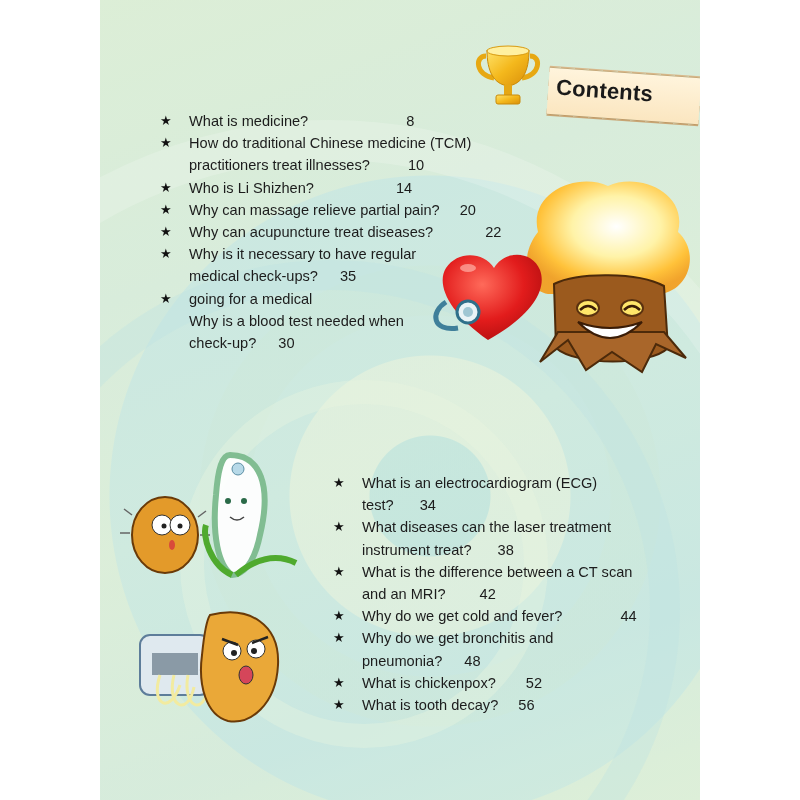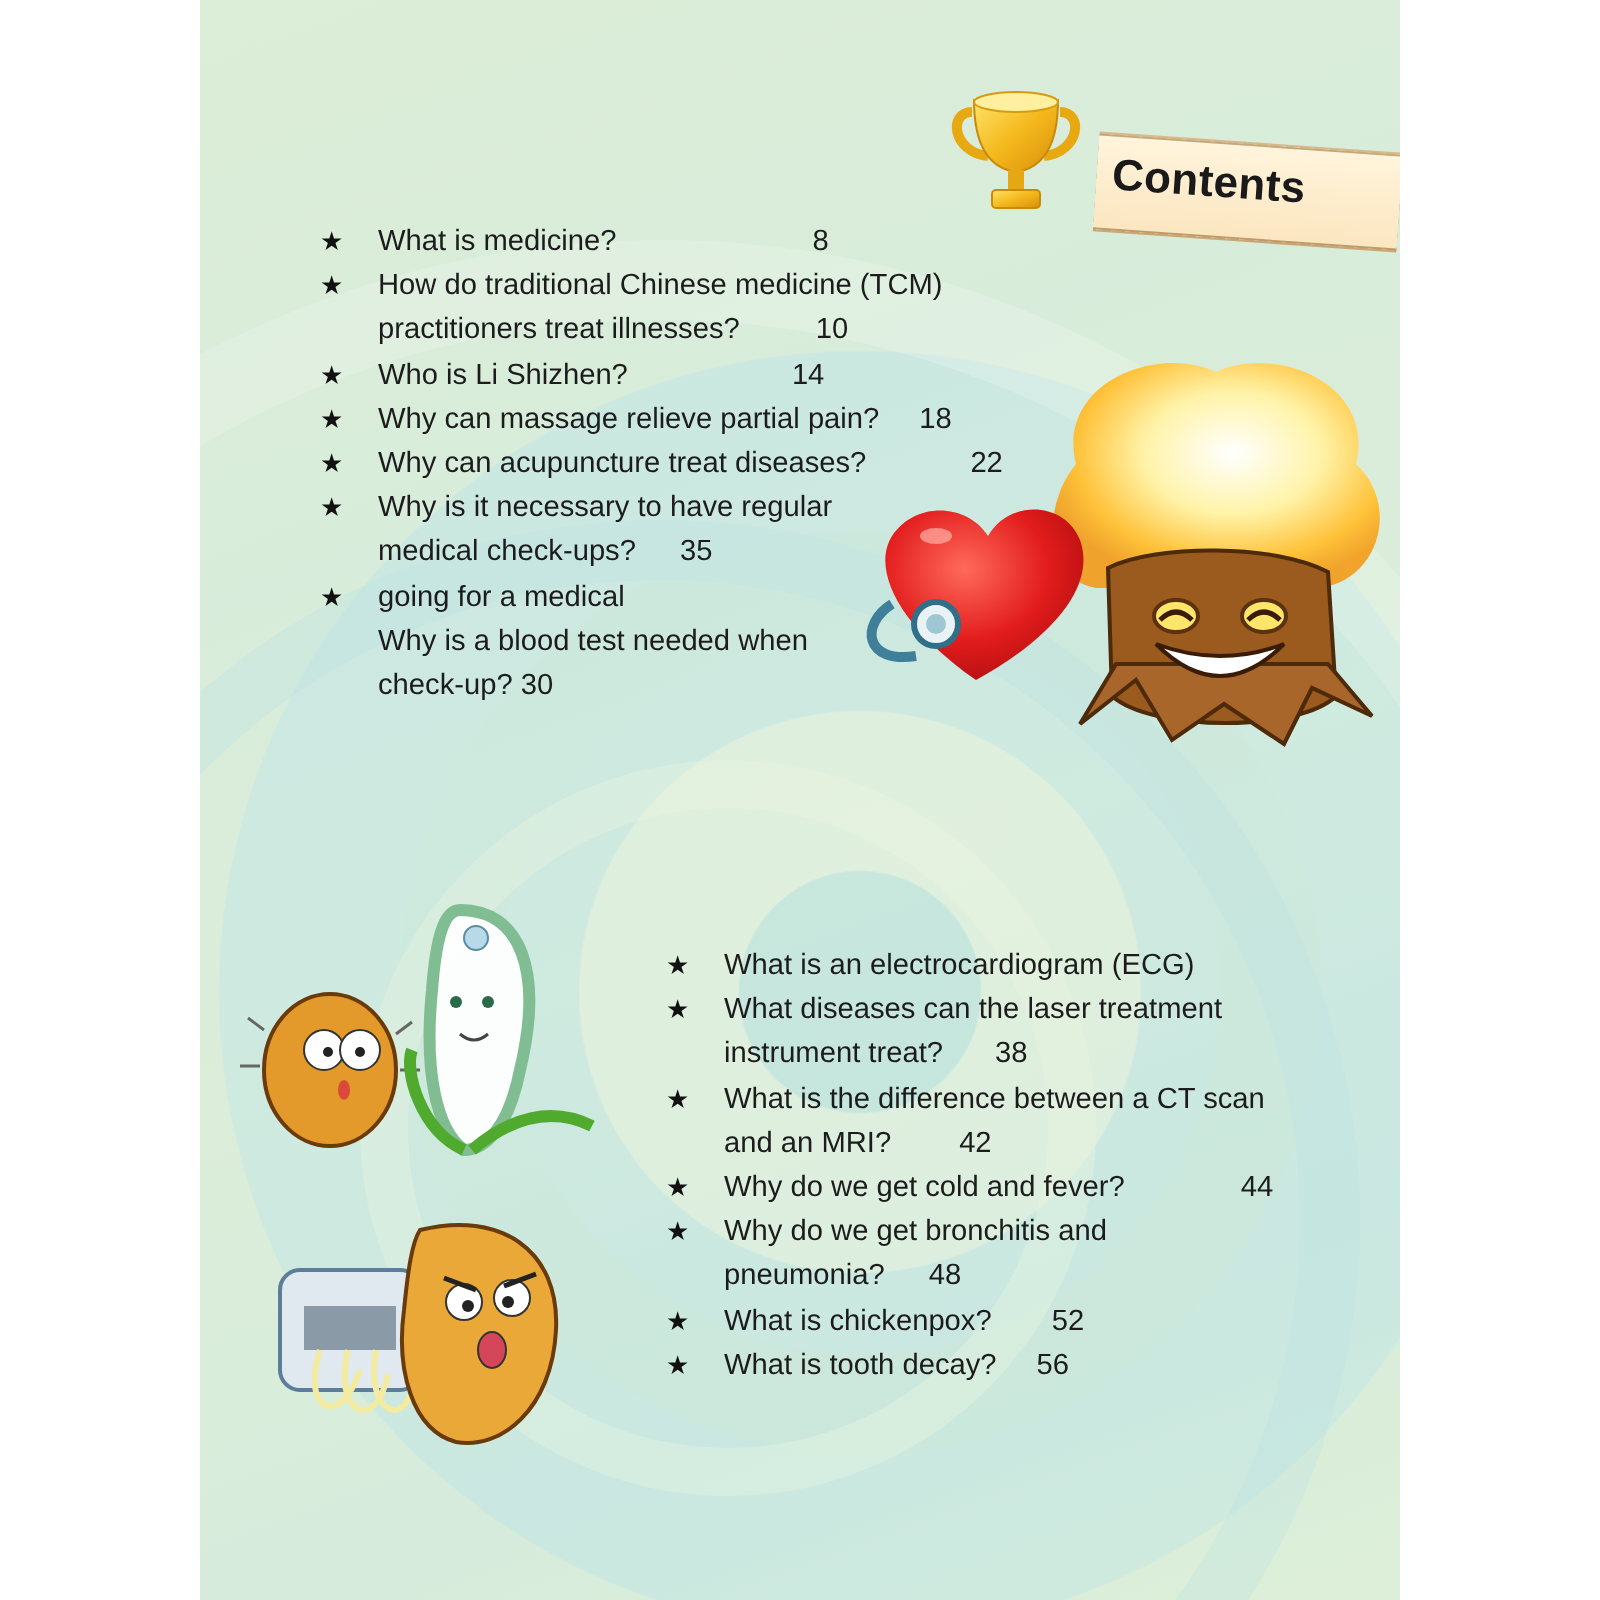--- a/index.html
+++ b/index.html
@@ -79,43 +79,44 @@
         <span class="star">★</span>
         <span class="line"><span>How do traditional Chinese medicine (TCM)</span></span>
         <span class="line"><span>practitioners treat illnesses?</span><span class="page-num" style="margin-left: 38px; text-align: right;">10</span></span>
       </li>
       <li class="toc-item">
         <span class="star">★</span>
         <span class="line"><span>Who is Li Shizhen?</span><span class="page-num" style="margin-left: 82px;">14</span></span>
       </li>
       <li class="toc-item">
         <span class="star">★</span>
-        <span class="line"><span>Why can massage relieve partial pain?</span><span class="page-num" style="margin-left: 20px;">18</span></span>
+        <span class="line"><span>Why can massage relieve partial pain?</span><span class="page-num" style="margin-left: 20px;">20</span></span>
       </li>
       <li class="toc-item">
         <span class="star">★</span>
         <span class="line"><span>Why can acupuncture treat diseases?</span><span class="page-num" style="margin-left: 52px;">22</span></span>
       </li>
       <li class="toc-item">
         <span class="star">★</span>
         <span class="line"><span>Why is it necessary to have regular</span></span>
         <span class="line"><span>medical check-ups?</span><span class="page-num" style="margin-left: 22px;">35</span></span>
       </li>
       <li class="toc-item">
         <span class="star">★</span>
         <span class="line"><span>going for a medical</span></span>
         <span class="line"><span>Why is a blood test needed when</span></span>
-        <span class="line"><span>check-up?</span><span class="page-num" style="margin-left: 4px;">30</span></span>
+        <span class="line"><span>check-up?</span><span class="page-num" style="margin-left: 22px;">30</span></span>
       </li>
     </ul>
 
   <ul class="toc second" id="toc-second">
       <li class="toc-item">
         <span class="star">★</span>
         <span class="line"><span>What is an electrocardiogram (ECG)</span></span>
+        <span class="line"><span>test?</span><span class="page-num" style="margin-left: 26px;">34</span></span>
       </li>
       <li class="toc-item">
         <span class="star">★</span>
         <span class="line"><span>What diseases can the laser treatment</span></span>
         <span class="line"><span>instrument treat?</span><span class="page-num" style="margin-left: 26px;">38</span></span>
       </li>
       <li class="toc-item">
         <span class="star">★</span>
         <span class="line"><span>What is the difference between a CT scan</span></span>
         <span class="line"><span>and an MRI?</span><span class="page-num" style="margin-left: 34px;">42</span></span>

